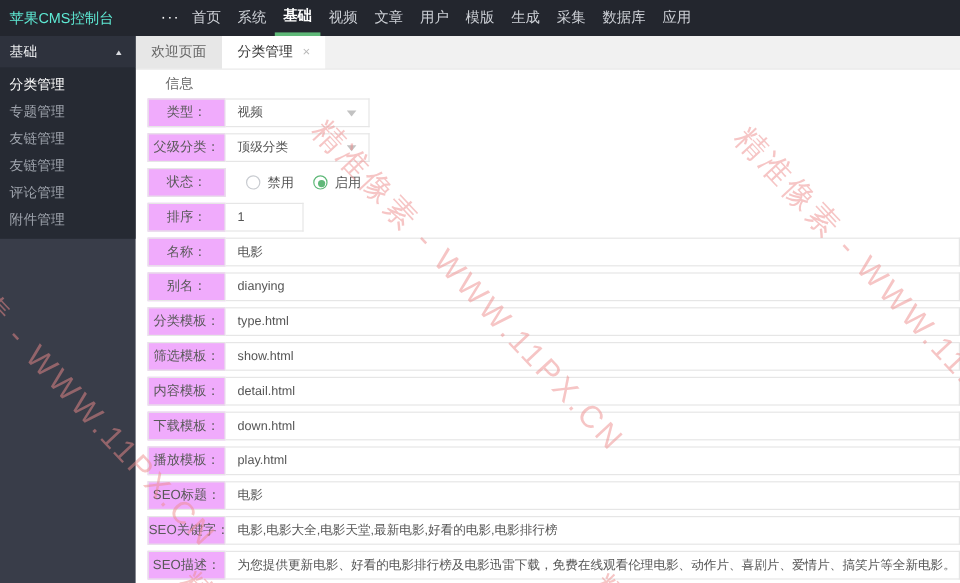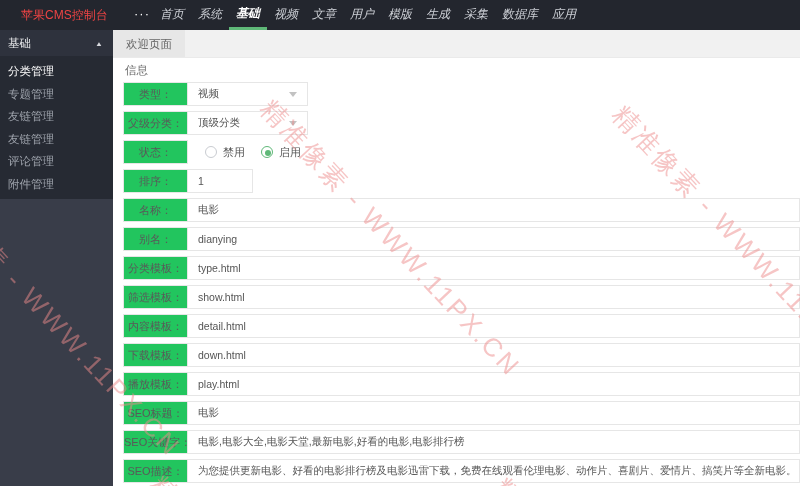--- a/index.html
+++ b/index.html
@@ -1,46 +1,46 @@
 <!DOCTYPE html>
 <html><head>
 <meta charset="utf-8">
 <style>
   * { margin:0; padding:0; box-sizing:border-box; }
   html,body { width:800px; height:486px; overflow:hidden; }
   body { position:relative; font-family:"Liberation Sans","DejaVu Sans",sans-serif; background:#fff; }
 
   
   .navbar { position:absolute; top:0; left:0; width:800px; height:30px; background:#23262E; display:flex; align-items:stretch; z-index:5; }
-  .logo { width:131px; line-height:30px; padding-left:21px; color:#ef4444; font-size:12px; white-space:nowrap; }
+  .logo { width:131px; line-height:30px; padding-left:8px; color:#5eead4; font-size:12px; white-space:nowrap; }
   .more-icon { width:22px; line-height:28px; color:#FFF; font-size:13px; letter-spacing:1px; text-align:center; }
-  .nav-item { padding:0 7px; height:30px; line-height:28px; font-size:12px; color:#CDD0D6; white-space:nowrap; cursor:pointer;font-style:italic; }
+  .nav-item { padding:0 7px; height:30px; line-height:28px; font-size:12px; color:#CDD0D6; white-space:nowrap; cursor:pointer; }
   .nav-item.active { color:#FFF; font-weight:bold; border-bottom:3px solid #5FB878; line-height:26px; }
 
   
   .sidebar { position:absolute; top:30px; left:0; width:113px; height:456px; background:#393D49; z-index:4; }
   .side-header { height:26px; background:#2E323D; color:#EFF0F2; font-size:11.5px; padding:0 10px 0 8px; display:flex; align-items:center; justify-content:space-between; cursor:pointer; }
   .collapse-icon { font-size:8px; color:#D8DADF; transform:scaleY(.8); }
   .side-menu { background:#262A33; padding:4px 0 4px; }
   .side-item { height:22.5px; line-height:22.5px; padding-left:8px; font-size:11.5px; color:#9EA3AC; cursor:pointer; white-space:nowrap; }
   .side-item.active { color:#FFFFFF; }
 
   
   .content { position:absolute; top:30px; left:113px; width:687px; height:456px; background:#fff; overflow:hidden; }
   .tabbar { height:28px; background:#F1F1F1; display:flex; border-bottom:1px solid #EAEAEA;text-align:center; }
   .tab { padding:0 13px; line-height:28px; font-size:11.5px; color:#666; cursor:pointer; white-space:nowrap; }
   .tab.inactive { background:#E7E7E7; }
   .tab.active { background:#FFF; color:#333; }
   .tab-close { color:#B8B8B8; margin-left:8px; font-size:11px; cursor:pointer; }
-  .panel-title { height:24px; line-height:25px; padding-left:12px; font-size:11.5px; color:#666; }
+  .panel-title { height:24px; line-height:25px; padding-left:25px; font-size:11.5px; color:#666; }
 
   
   .form { padding-left:10px; }
   .frow { height:24px; margin-bottom:5px; display:flex; align-items:stretch; font-size:11.5px; }
-  .flabel { flex:none; width:65px; border:1px solid #E6E6E6; background:#22c55e; color:#595959; text-align:center; line-height:22px; font-size:11px; white-space:nowrap; overflow:hidden; }
+  .flabel { flex:none; width:65px; border:1px solid #E6E6E6; background:#f0abfc; color:#595959; text-align:center; line-height:22px; font-size:11px; white-space:nowrap; overflow:hidden; }
   .fbody { border:1px solid #E6E6E6; border-left:none; background:#FFF; display:flex; align-items:center; position:relative; }
   .fbody.w-select { width:120px; cursor:pointer; }
   .fbody.w-small  { width:65px; }
   .fbody.w-full   { width:895px; }
   .fbody.no-box   { border:none; background:transparent; }
   .fval-text { padding-left:10px; color:#555; font-size:10.5px; white-space:nowrap; }
   .chevron-down { margin-left:auto; margin-right:10px; width:0; height:0; border-left:4px solid transparent; border-right:4px solid transparent; border-top:5px solid #C2C2C2; }
   input.fval { width:100%; height:20px; border:none; outline:none; background:transparent; padding-left:10px; font-size:10.5px; color:#555; font-family:"Liberation Sans","DejaVu Sans",sans-serif; }
   .radio-group { display:flex; align-items:center; margin-left:17px; }
   .radio-opt { display:flex; align-items:center; margin-right:16px; cursor:pointer; }
@@ -87,20 +87,23 @@
     <div class="side-item">友链管理</div>
     <div class="side-item">友链管理</div>
     <div class="side-item">评论管理</div>
     <div class="side-item">附件管理</div>
   </div>
 </div>
 
 <div class="content">
   <div class="tabbar">
     <div class="tab inactive">欢迎页面</div>
+    <div class="tab active">
+      <span>分类管理</span><span class="tab-close">×</span>
+    </div>
   </div>
 
   <div class="panel-title">信息</div>
 
   <div class="form">
 
     <div class="frow">
       <div class="flabel">类型：</div>
       <div class="fbody w-select">
         <span class="fval-text">视频</span>

